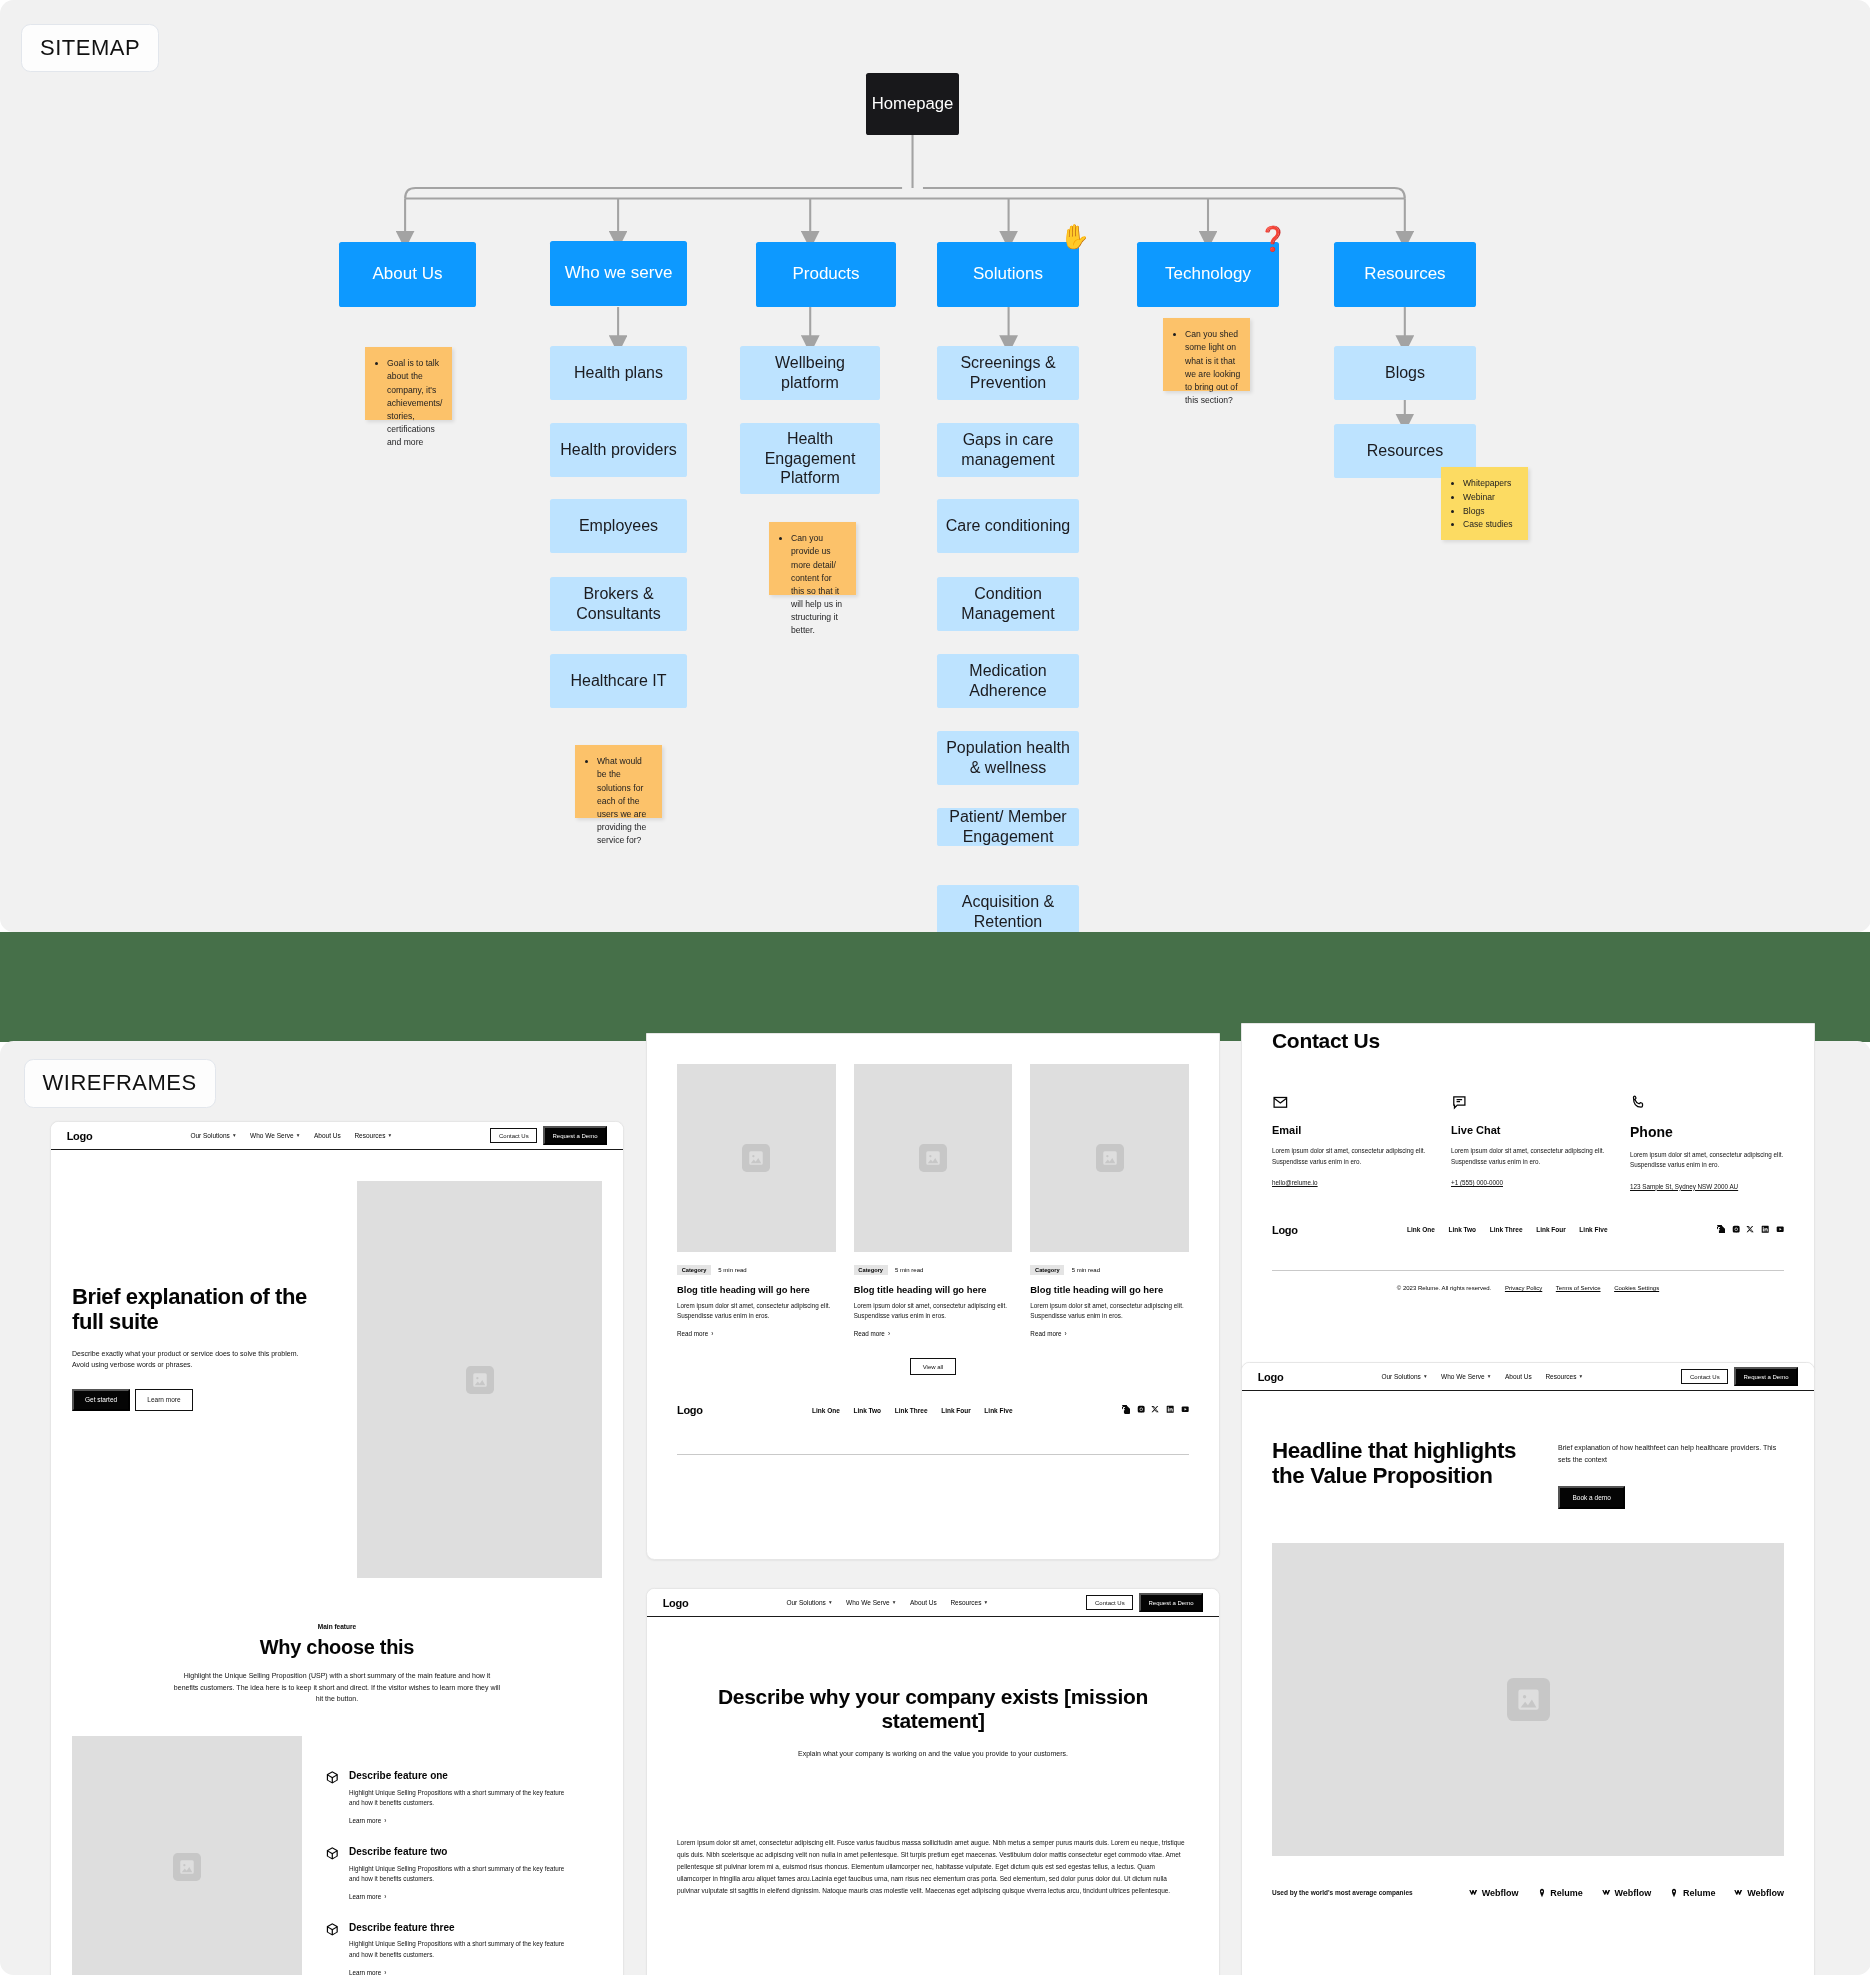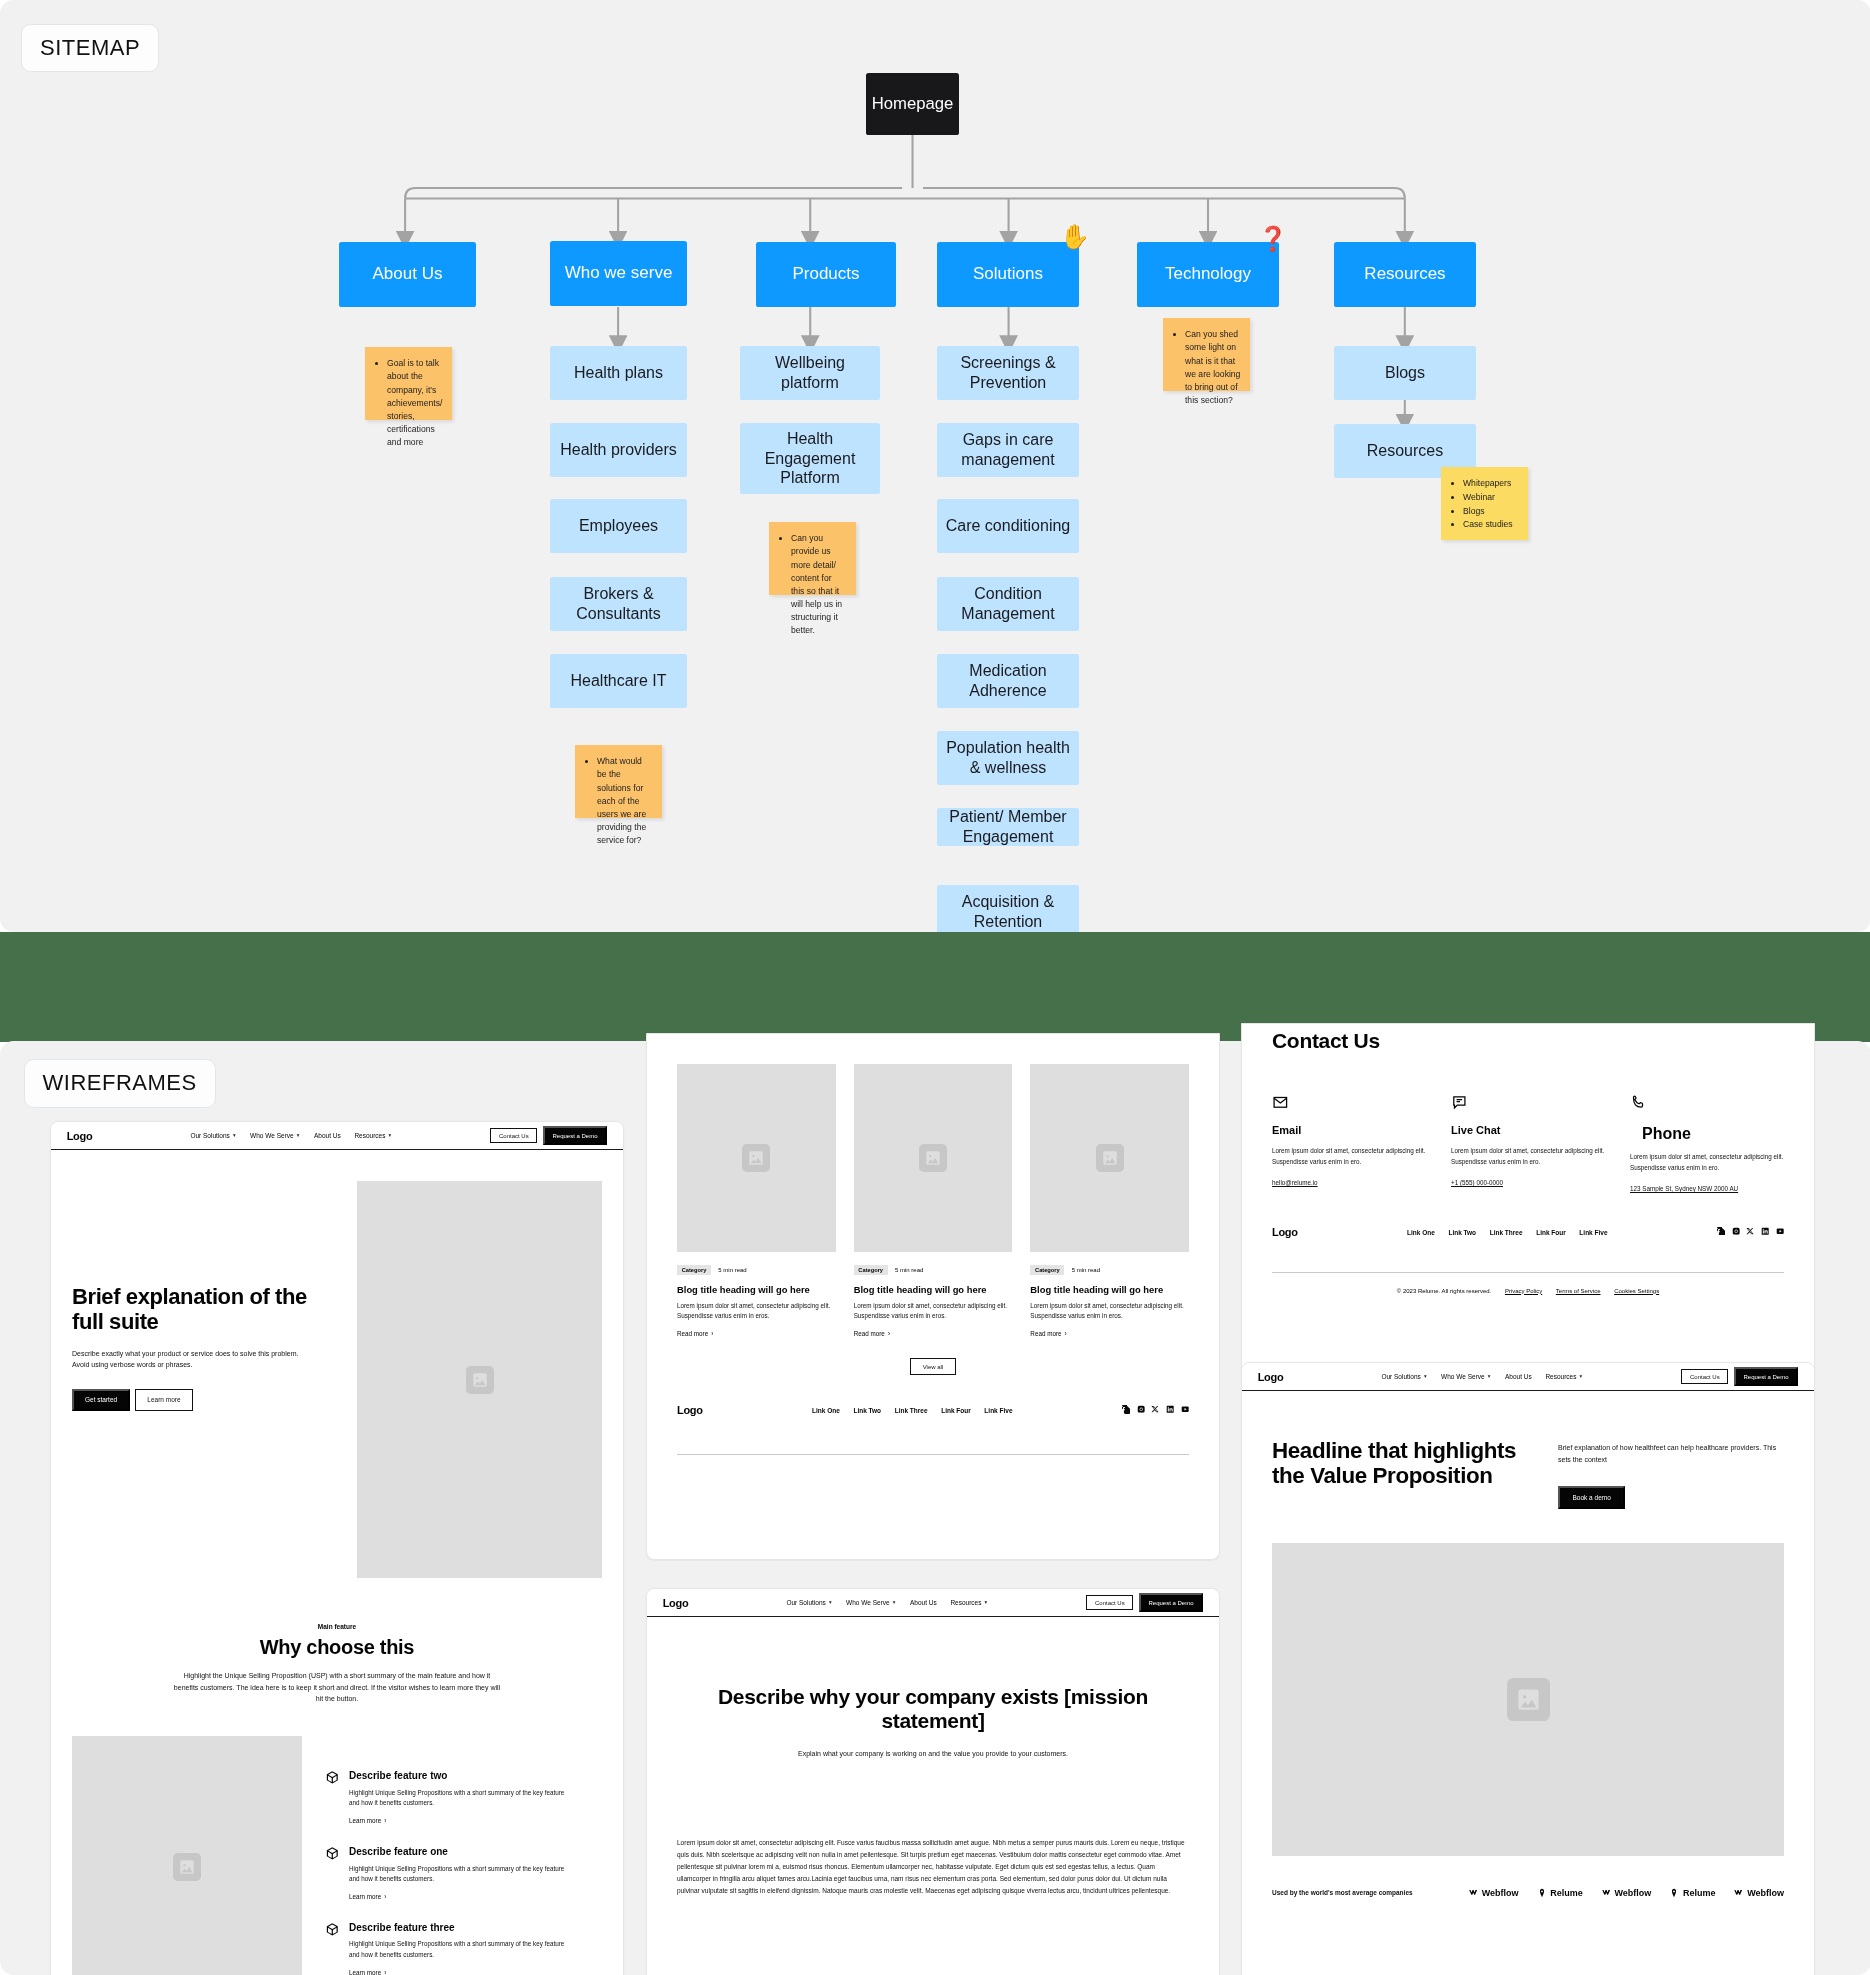--- a/index.html
+++ b/index.html
@@ -367,20 +367,36 @@
 
   <div style="display:flex; gap:23px; padding:32px 21px 0 21px;">
     <div class="img-ph" style="width:230px; height:261px;">
       <div class="img-glyph">
         <svg viewBox="0 0 24 24">
             <path d="M21 19V5a2 2 0 0 0-2-2H5a2 2 0 0 0-2 2v14a2 2 0 0 0 2 2h14a2 2 0 0 0 2-2zM8.5 11a1.5 1.5 0 1 1 0-3 1.5 1.5 0 0 1 0 3zM5 19l4-5 2.5 3L15 12l4 7H5z"></path>
           </svg>
       </div>
     </div>
     <div style="flex:1; padding-top:34px; display:flex; flex-direction:column; gap:22px;">
+
+      <div style="display:flex; gap:9.4px;">
+        <span class="feat-icon">
+          <svg viewBox="0 0 24 24">
+              <path d="M12 2 3 7v10l9 5 9-5V7l-9-5zm0 2.3 6.6 3.7L12 11.7 5.4 8 12 4.3zM5 9.6l6 3.4v6.8l-6-3.3V9.6zm8 10.2V13l6-3.4v6.9l-6 3.3z"></path>
+            </svg>
+        </span>
+        <div>
+          <div class="hd-sm">Describe feature one</div>
+          <div class="body-xs" style="margin-top:5.7px; max-width:219px;">Highlight Unique Selling Propositions with a short summary of the key feature and how it benefits customers.</div>
+          <div class="linkmore" style="margin-top:9px;">
+            <span>Learn more</span>
+            <span>›</span>
+          </div>
+        </div>
+      </div>
 
       <div style="display:flex; gap:9.4px;">
         <span class="feat-icon">
           <svg viewBox="0 0 24 24">
               <path d="M12 2 3 7v10l9 5 9-5V7l-9-5zm0 2.3 6.6 3.7L12 11.7 5.4 8 12 4.3zM5 9.6l6 3.4v6.8l-6-3.3V9.6zm8 10.2V13l6-3.4v6.9l-6 3.3z"></path>
             </svg>
         </span>
         <div>
           <div class="hd-sm">Describe feature two</div>
           <div class="body-xs" style="margin-top:5.7px; max-width:219px;">Highlight Unique Selling Propositions with a short summary of the key feature and how it benefits customers.</div>
@@ -391,36 +407,20 @@
         </div>
       </div>
 
       <div style="display:flex; gap:9.4px;">
         <span class="feat-icon">
           <svg viewBox="0 0 24 24">
               <path d="M12 2 3 7v10l9 5 9-5V7l-9-5zm0 2.3 6.6 3.7L12 11.7 5.4 8 12 4.3zM5 9.6l6 3.4v6.8l-6-3.3V9.6zm8 10.2V13l6-3.4v6.9l-6 3.3z"></path>
             </svg>
         </span>
         <div>
-          <div class="hd-sm">Describe feature one</div>
-          <div class="body-xs" style="margin-top:5.7px; max-width:219px;">Highlight Unique Selling Propositions with a short summary of the key feature and how it benefits customers.</div>
-          <div class="linkmore" style="margin-top:9px;">
-            <span>Learn more</span>
-            <span>›</span>
-          </div>
-        </div>
-      </div>
-
-      <div style="display:flex; gap:9.4px;">
-        <span class="feat-icon">
-          <svg viewBox="0 0 24 24">
-              <path d="M12 2 3 7v10l9 5 9-5V7l-9-5zm0 2.3 6.6 3.7L12 11.7 5.4 8 12 4.3zM5 9.6l6 3.4v6.8l-6-3.3V9.6zm8 10.2V13l6-3.4v6.9l-6 3.3z"></path>
-            </svg>
-        </span>
-        <div>
           <div class="hd-sm">Describe feature three</div>
           <div class="body-xs" style="margin-top:5.7px; max-width:219px;">Highlight Unique Selling Propositions with a short summary of the key feature and how it benefits customers.</div>
           <div class="linkmore" style="margin-top:9px;">
             <span>Learn more</span>
             <span>›</span>
           </div>
         </div>
       </div>
 
     </div>
@@ -601,21 +601,21 @@
       <div class="body-xs" style="margin-top:9.4px;">Lorem ipsum dolor sit amet, consectetur adipiscing elit. Suspendisse varius enim in ero.</div>
       <div class="body-xs" style="margin-top:11.5px; text-decoration:underline;">+1 (555) 000-0000</div>
     </div>
 
     <div style="flex:1;">
       <span class="contact-icon">
         <svg viewBox="0 0 24 24">
             <path d="M7 3c1 0 1.6 3 1.6 3L7 8c1 2.8 3.2 5 6 6l2-1.6s3 .6 3 1.6v3c0 1-1 2-2 2C9 19 5 15 5 5c0-1 1-2 2-2z"></path>
           </svg>
       </span>
-      <div class="hd-sm" style="margin-top:11.5px; font-size:16px;margin-left:12px;">Phone</div>
+      <div class="hd-sm" style="margin-top:11.5px; font-size:14px;">Phone</div>
       <div class="body-xs" style="margin-top:9.4px;">Lorem ipsum dolor sit amet, consectetur adipiscing elit. Suspendisse varius enim in ero.</div>
       <div class="body-xs" style="margin-top:11.5px; text-decoration:underline;">123 Sample St, Sydney NSW 2000 AU</div>
     </div>
   </div>
 
   <div style="padding:32px 30px 0 30px;">
     <div style="display:flex; align-items:center;">
       <div class="wf-logo">Logo</div>
       <div class="footer-links" style="margin:0 auto;">
         <span>Link One</span>

